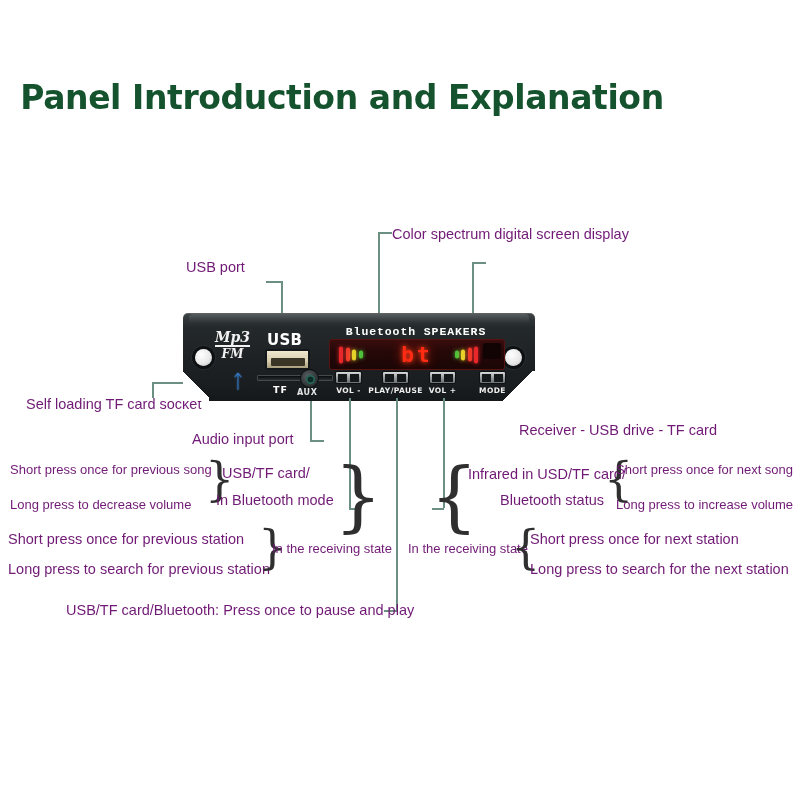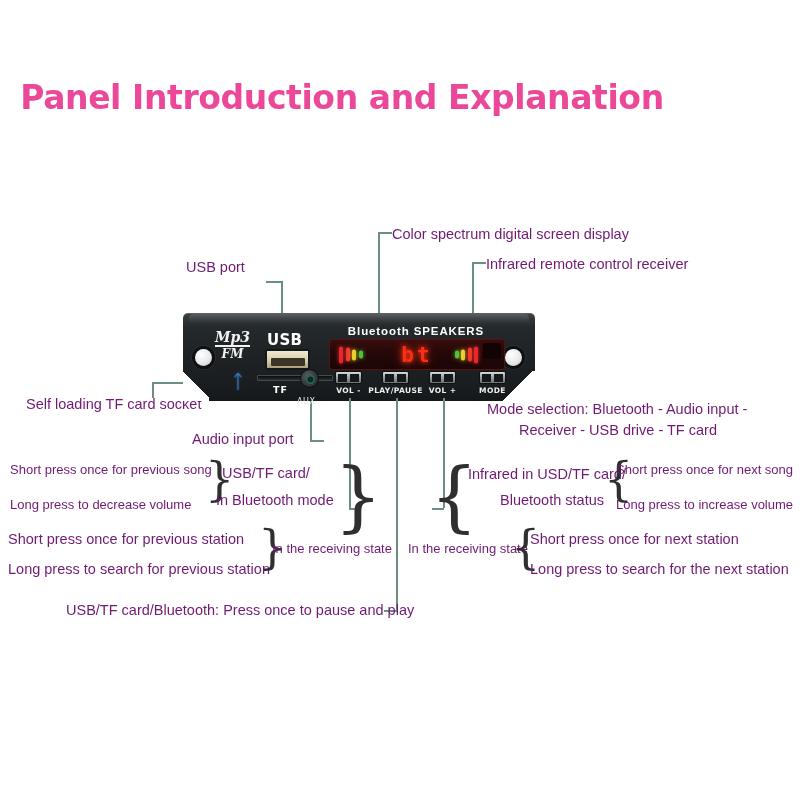--- a/index.html
+++ b/index.html
@@ -4,21 +4,21 @@
 <style>
   * { margin:0; padding:0; box-sizing:border-box; }
   html,body { width:800px; height:800px; background:#ffffff; }
   body { font-family:"Liberation Sans", sans-serif; color:#111; position:relative; overflow:hidden; }
 
   #stage { position:absolute; inset:0; width:800px; height:800px; }
 
   
   .title {
     position:absolute; left:0; top:78px; width:684px; text-align:center;
-    font-size:33px; font-weight:bold; letter-spacing:-0.4px; color:#ec4899;
+    font-size:33px; font-weight:bold; letter-spacing:-0.4px; color:#14532d;
     font-family:"DejaVu Sans", sans-serif;
   }
 
   
   .ann { position:absolute; font-size:14.5px; color:#701a75; white-space:nowrap; line-height:1.25; }
   .ann.sm { font-size:13px; }
 
   
   .ld { position:absolute; background:#6b8f80; }
   .ld.v { width:1.6px; }
@@ -106,29 +106,29 @@
     position:absolute; left:117px; top:56px; width:19px; height:19px; border-radius:50%;
     background:radial-gradient(circle at 42% 38%, #5c6366 0%, #3a4042 45%, #1b1f21 100%);
     border:1px solid #0c0e10;
   }
   .aux-jack::after{
     content:""; position:absolute; left:5px; top:5px; width:9px; height:9px;
     border-radius:50%; background:#0c2a26;
     box-shadow:inset 0 0 0 1.5px #2c6b5e;
   }
   .aux-label {
-    position:absolute; left:114px; top:84px; color:#e6e6e6; font-size:8px;
-    font-weight:normal; font-family:"DejaVu Sans", sans-serif; letter-spacing:.6px;
+    position:absolute; left:114px; top:75px; color:#e6e6e6; font-size:8px;
+    font-weight:bold; font-family:"DejaVu Sans", sans-serif; letter-spacing:.6px;
   }
 
   
   .screen-title {
     position:absolute; left:146px; top:12px; width:174px; text-align:center;
     color:#fff; font-weight:bold; font-size:11.5px; letter-spacing:.9px;
-    font-family:Liberation Sans, sans-serif;
+    font-family:Liberation Mono, monospace;
   }
   .screen {
     position:absolute; left:146px; top:26px; width:176px; height:31px;
     background:linear-gradient(180deg,#3a0d0d 0%, #260808 40%, #1b0606 100%);
     border:1px solid #58120f; border-radius:3px; overflow:hidden;
   }
   .seg {
     position:absolute; left:50%; top:50%; transform:translate(-50%,-50%);
     color:#ff2b12; font-family:"DejaVu Sans Mono", monospace; font-weight:bold;
     font-size:21px; letter-spacing:3px;
@@ -182,24 +182,22 @@
   <div class="ld h" style="left:152px; top:382px; width:130px;"></div>
 
   <div class="ld v" style="left:310px; top:392px; height:48px;"></div>
   <div class="ld h" style="left:310px; top:440px; width:14px;"></div>
 
   <div class="ld h" style="left:492px; top:383px; width:28px;"></div>
   <div class="ld v" style="left:519px; top:383px; height:17px;"></div>
 
   <div class="ann" style="left:186px; top:258px;">USB port</div>
   <div class="ann" style="left:392px; top:225px;">Color spectrum digital screen display</div>
-  <div class="ann" style="left:486px; top:255px;">Infrared remote control receiver</div>
   <div class="ann" style="left:26px; top:395px;">Self loading TF card socket</div>
   <div class="ann" style="left:192px; top:430px;">Audio input port</div>
-  <div class="ann" style="left:487px; top:400px;">Mode selection: Bluetooth - Audio input -</div>
   <div class="ann" style="left:519px; top:421px;">Receiver - USB drive - TF card</div>
 
   <div id="device">
     <div class="board"></div>
     <div class="bevel"></div>
 
     <div class="hole" style="left:12px; top:36px;"></div>
     <div class="hole" style="right:13px; top:36px;"></div>
 
     <div class="mp3">

